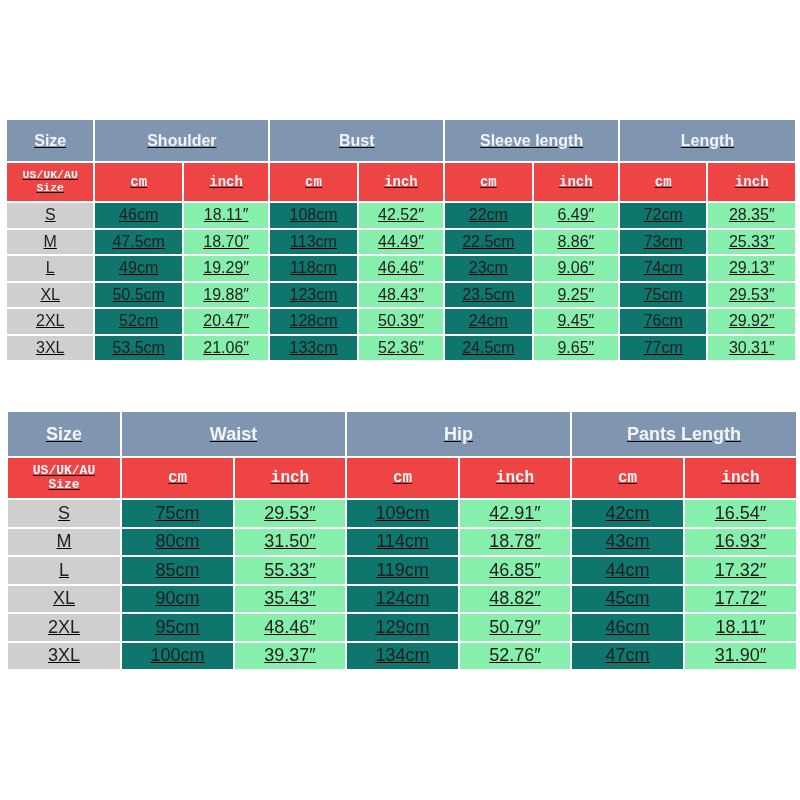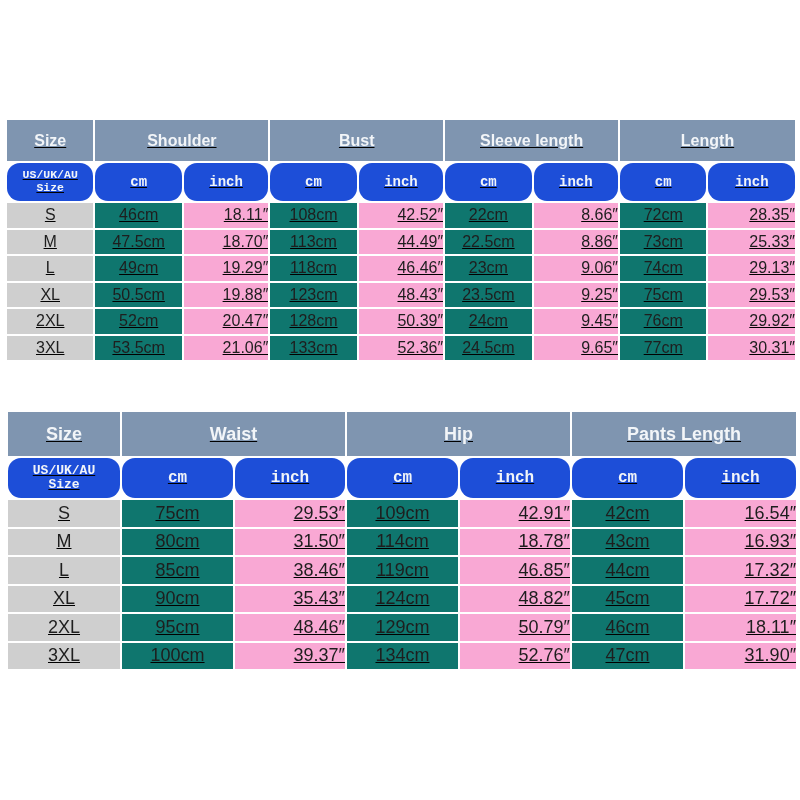--- a/index.html
+++ b/index.html
@@ -1,24 +1,24 @@
 <!DOCTYPE html>
 <html><head>
 <meta charset="utf-8">
 <style>
   html, body { margin:0; padding:0; }
   body { width:800px; height:800px; background:#ffffff; position:relative; overflow:hidden;
          font-family:"Liberation Sans", "DejaVu Sans", sans-serif; }
   table { border-collapse:separate; border-spacing:2px; position:absolute; table-layout:fixed;text-decoration:underline; }
   td, th { padding:0; text-align:center; vertical-align:middle; overflow:hidden; white-space:nowrap; }
   .hdr { background:#7f95b0; color:#f2f5f8; font-weight:bold; }
-  .sub { background:#1d4ed8; color:#f2f5f8; font-family:"Liberation Mono","DejaVu Sans Mono",monospace; font-weight:bold;border-radius:13px; }
+  .sub { background:#ef4444; color:#f2f5f8; font-family:"Liberation Mono","DejaVu Sans Mono",monospace; font-weight:bold; }
   .sizecell { background:#cfcfcf; color:#1e1e1e; }
   .cm { background:#0f766e; color:#1e1e1e; }
-  .inch { background:#f9a8d4; color:#1e1e1e;text-align:right; }
+  .inch { background:#86efac; color:#1e1e1e; }
   .sizelab { font-family:"Liberation Mono","DejaVu Sans Mono",monospace; font-weight:bold; line-height:1.1; }
 
   #t1 { left:5px; top:118px; width:792px; }
   #t1 .hdr { height:41px; font-size:16px; }
   #t1 .sub { height:38px; font-size:14px; }
   #t1 .sizelab { font-size:11.5px; }
   #t1 td.val { height:24.5px; font-size:16px; }
 
   #t2 { left:6px; top:410px; width:786px; }
   #t2 .hdr { height:44px; font-size:18px; }
@@ -63,21 +63,21 @@
     <th class="sub">cm</th>
     <th class="sub">inch</th>
   </tr>
   <tr>
     <td class="val sizecell">S</td>
     <td class="val cm">46cm</td>
     <td class="val inch">18.11″</td>
     <td class="val cm">108cm</td>
     <td class="val inch">42.52″</td>
     <td class="val cm">22cm</td>
-    <td class="val inch">8.66″</td>
+    <td class="val inch">6.49″</td>
     <td class="val cm">72cm</td>
     <td class="val inch">28.35″</td>
   </tr>
   <tr>
     <td class="val sizecell">M</td>
     <td class="val cm">47.5cm</td>
     <td class="val inch">18.70″</td>
     <td class="val cm">113cm</td>
     <td class="val inch">44.49″</td>
     <td class="val cm">22.5cm</td>
@@ -175,21 +175,21 @@
     <td class="val cm">80cm</td>
     <td class="val inch">31.50″</td>
     <td class="val cm">114cm</td>
     <td class="val inch">18.78″</td>
     <td class="val cm">43cm</td>
     <td class="val inch">16.93″</td>
   </tr>
   <tr>
     <td class="val sizecell">L</td>
     <td class="val cm">85cm</td>
-    <td class="val inch">38.46″</td>
+    <td class="val inch">55.33″</td>
     <td class="val cm">119cm</td>
     <td class="val inch">46.85″</td>
     <td class="val cm">44cm</td>
     <td class="val inch">17.32″</td>
   </tr>
   <tr>
     <td class="val sizecell">XL</td>
     <td class="val cm">90cm</td>
     <td class="val inch">35.43″</td>
     <td class="val cm">124cm</td>

